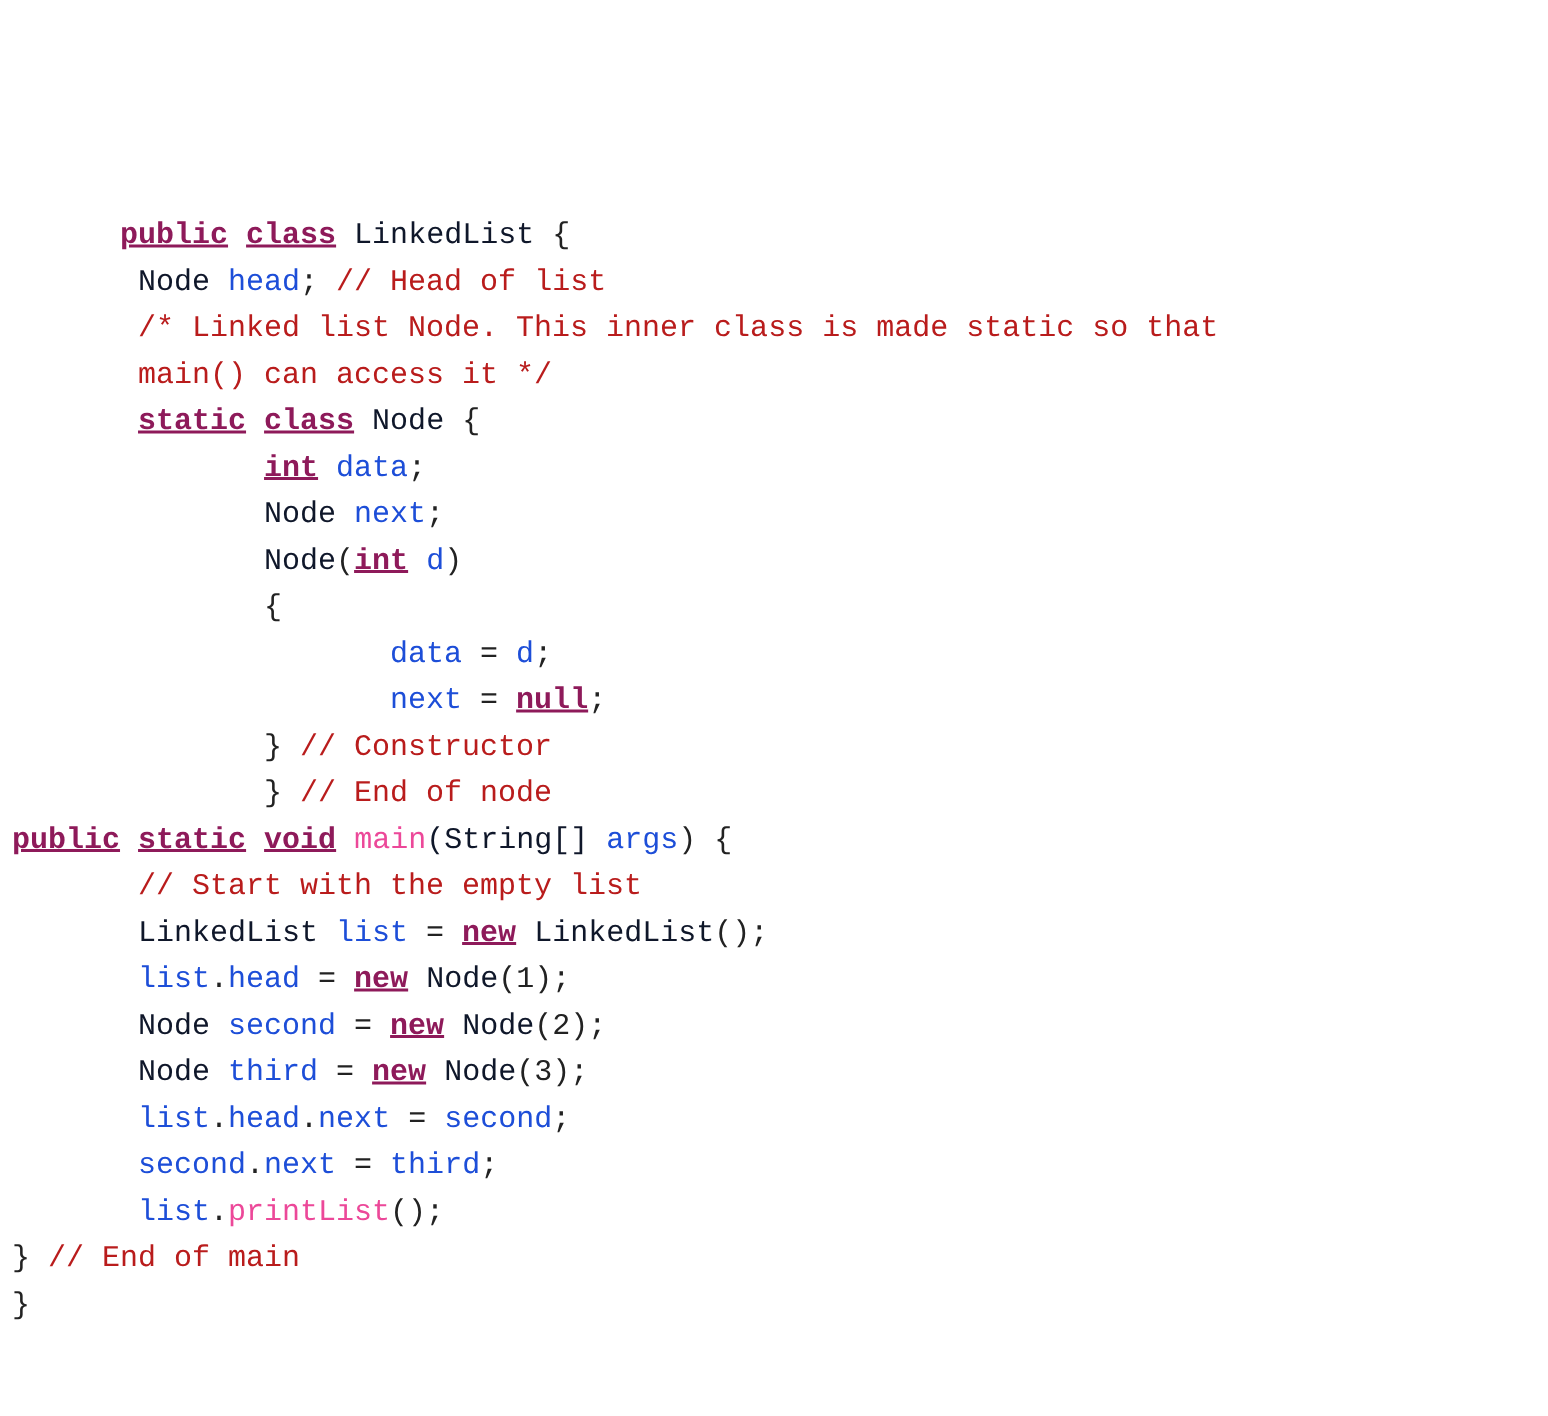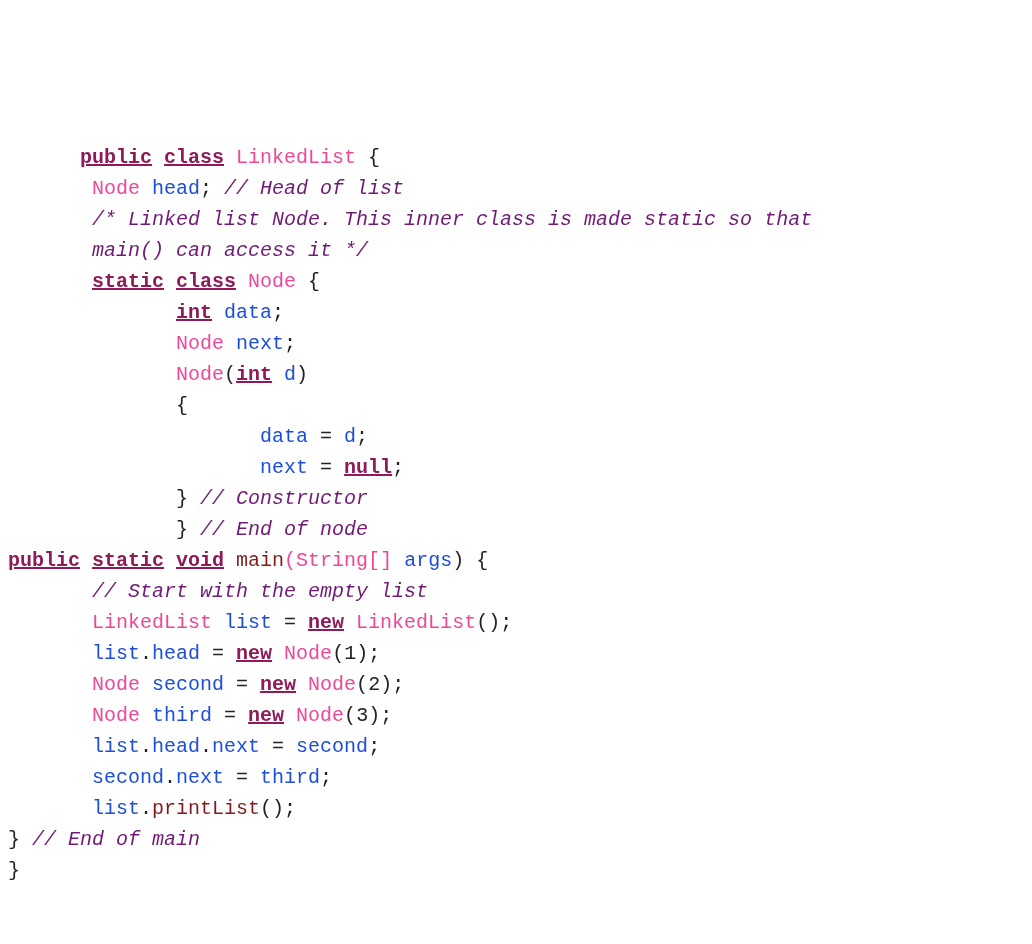--- a/index.html
+++ b/index.html
@@ -6,25 +6,25 @@
       margin: 0;
       padding: 18px 8px;
       background: #ffffff;
       font-family: Consolas, "Courier New", monospace;
       font-size: 20px;
       line-height: 1.55;
       white-space: pre;
       color: #222;
     }
     .kw   { color: #8e1a5a; font-weight: bold; text-decoration: underline; }   
-    .cls  { color: #ec4899; }                          
+    .cls  { color: #0f172a; }                          
     .id   { color: #1d4ed8; }                       
-    .mth  { color: #7f1d1d; }                       
+    .mth  { color: #ec4899; }                       
     .num  { color: #222; }                          
-    .cmt  { color: #701a75; font-style: italic; }                       
+    .cmt  { color: #b91c1c; }                       
     .pun  { color: #222; }                          
   </style>
 </head>
 <body>
 
 
 
 <div id="code-block"><div><span>      </span><span class="kw">public</span><span class="pun"> </span><span class="kw">class</span><span class="pun"> </span><span class="cls">LinkedList</span><span class="pun"> {</span></div><div><span>       </span><span class="cls">Node </span><span class="id">head</span><span class="pun">; </span><span class="cmt">// Head of list</span></div><div><span>       </span><span class="cmt">/* Linked list Node. This inner class is made static so that</span></div><div><span>       </span><span class="cmt">main() can access it */</span></div><div><span></span><span class="pun"></span></div><div><span>       </span><span class="kw">static</span><span class="pun"> </span><span class="kw">class</span><span class="pun"> </span><span class="cls">Node</span><span class="pun"> {</span></div><div><span>              </span><span class="kw">int</span><span class="pun"> </span><span class="id">data</span><span class="pun">;</span></div><div><span>              </span><span class="cls">Node </span><span class="id">next</span><span class="pun">;</span></div><div><span>              </span><span class="cls">Node</span><span class="pun">(</span><span class="kw">int</span><span class="pun"> </span><span class="id">d</span><span class="pun">)</span></div><div><span>              </span><span class="pun">{</span></div><div><span>                     </span><span class="id">data</span><span class="pun"> = </span><span class="id">d</span><span class="pun">;</span></div><div><span>                     </span><span class="id">next</span><span class="pun"> = </span><span class="kw">null</span><span class="pun">;</span></div><div><span>              </span><span class="pun">} </span><span class="cmt">// Constructor</span></div><div><span></span><span class="pun"></span></div><div><span>              </span><span class="pun">} </span><span class="cmt">// End of node</span></div><div><span></span><span class="pun"></span></div><div><span></span><span class="kw">public</span><span class="pun"> </span><span class="kw">static</span><span class="pun"> </span><span class="kw">void</span><span class="pun"> </span><span class="mth">main</span><span class="cls">(String[] </span><span class="id">args</span><span class="pun">) {</span></div><div><span>       </span><span class="cmt">// Start with the empty list</span></div><div><span>       </span><span class="cls">LinkedList </span><span class="id">list</span><span class="pun"> = </span><span class="kw">new</span><span class="pun"> </span><span class="cls">LinkedList</span><span class="pun">();</span></div><div><span>       </span><span class="id">list</span><span class="pun">.</span><span class="id">head</span><span class="pun"> = </span><span class="kw">new</span><span class="pun"> </span><span class="cls">Node</span><span class="pun">(</span><span class="num">1</span><span class="pun">);</span></div><div><span>       </span><span class="cls">Node </span><span class="id">second</span><span class="pun"> = </span><span class="kw">new</span><span class="pun"> </span><span class="cls">Node</span><span class="pun">(</span><span class="num">2</span><span class="pun">);</span></div><div><span>       </span><span class="cls">Node </span><span class="id">third</span><span class="pun"> = </span><span class="kw">new</span><span class="pun"> </span><span class="cls">Node</span><span class="pun">(</span><span class="num">3</span><span class="pun">);</span></div><div><span></span><span class="pun"></span></div><div><span>       </span><span class="id">list</span><span class="pun">.</span><span class="id">head</span><span class="pun">.</span><span class="id">next</span><span class="pun"> = </span><span class="id">second</span><span class="pun">;</span></div><div><span>       </span><span class="id">second</span><span class="pun">.</span><span class="id">next</span><span class="pun"> = </span><span class="id">third</span><span class="pun">;</span></div><div><span></span><span class="pun"></span></div><div><span>       </span><span class="id">list</span><span class="pun">.</span><span class="mth">printList</span><span class="pun">();</span></div><div><span></span><span class="pun">} </span><span class="cmt">// End of main</span></div><div><span></span><span class="pun">}</span></div></div>
 
 

